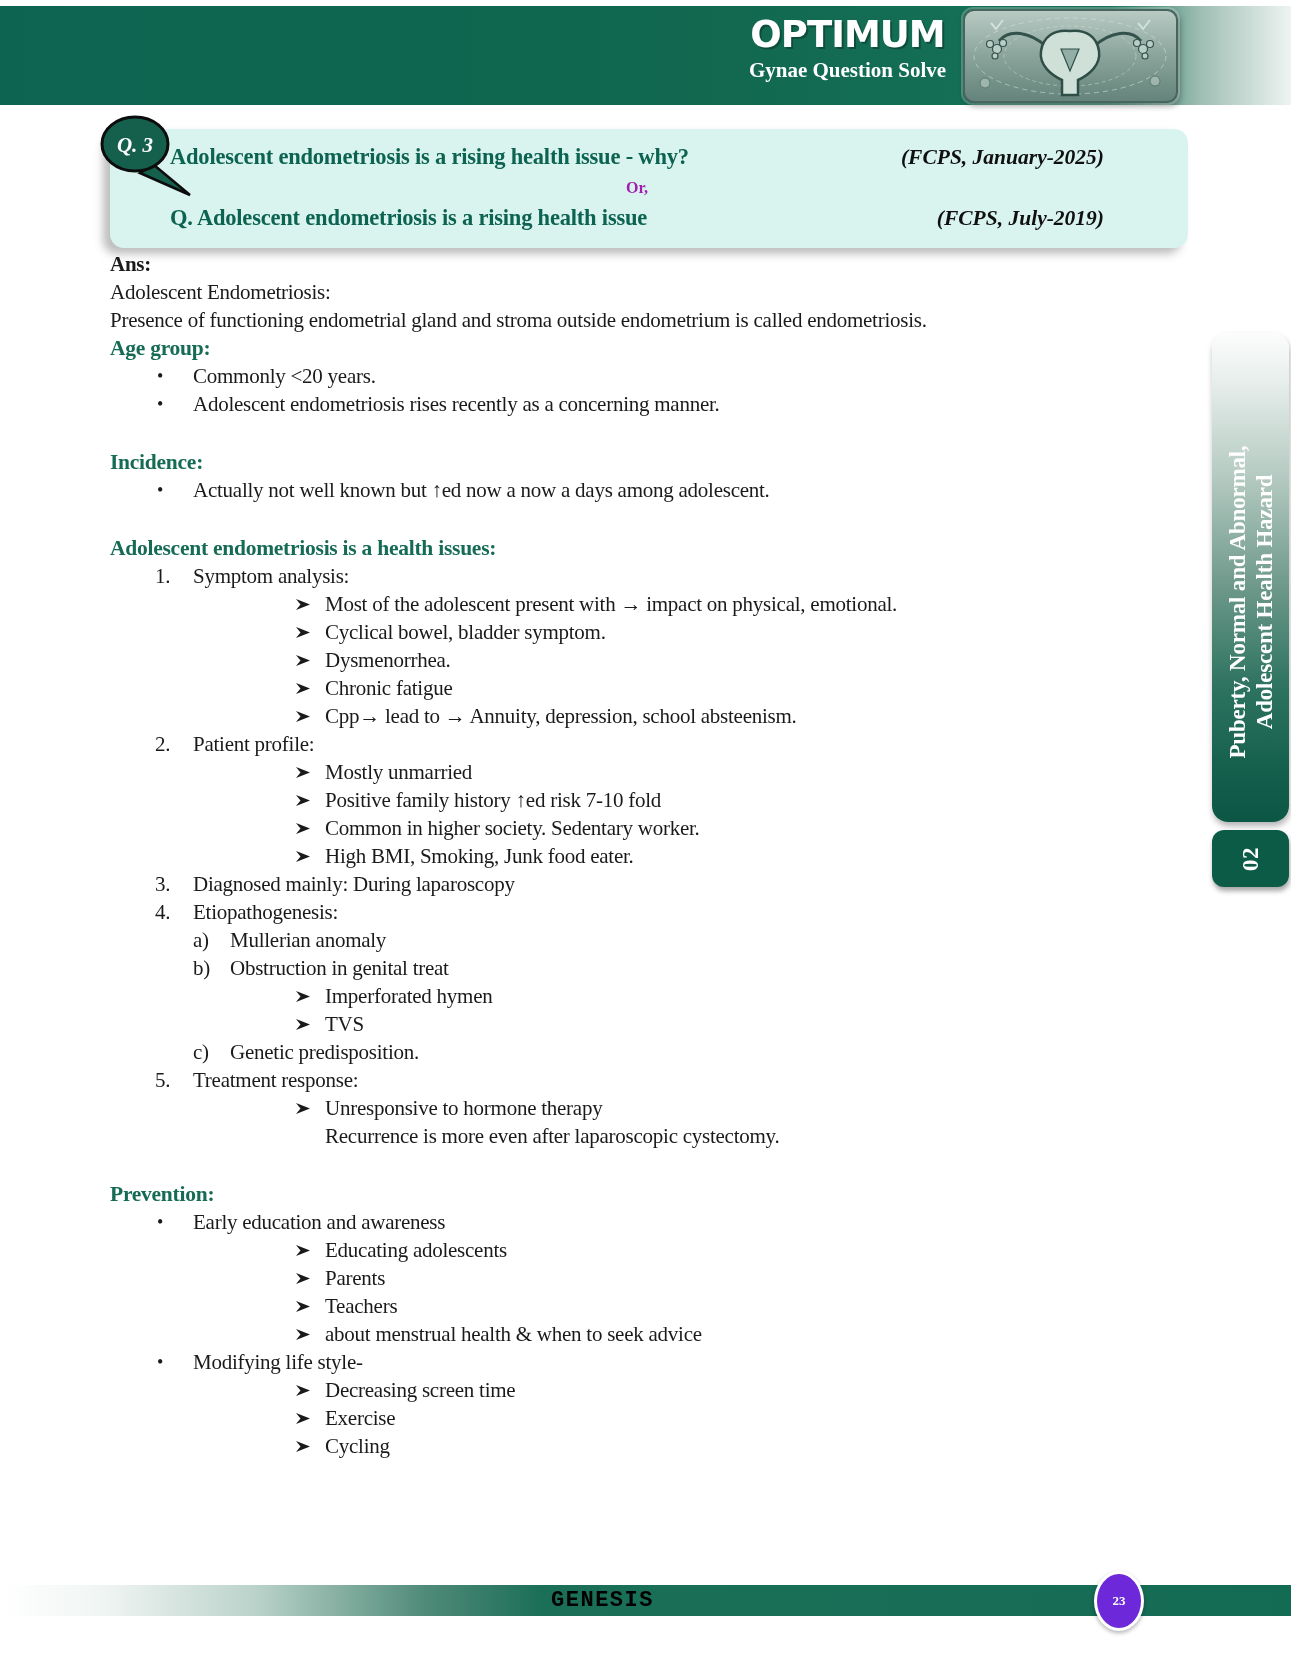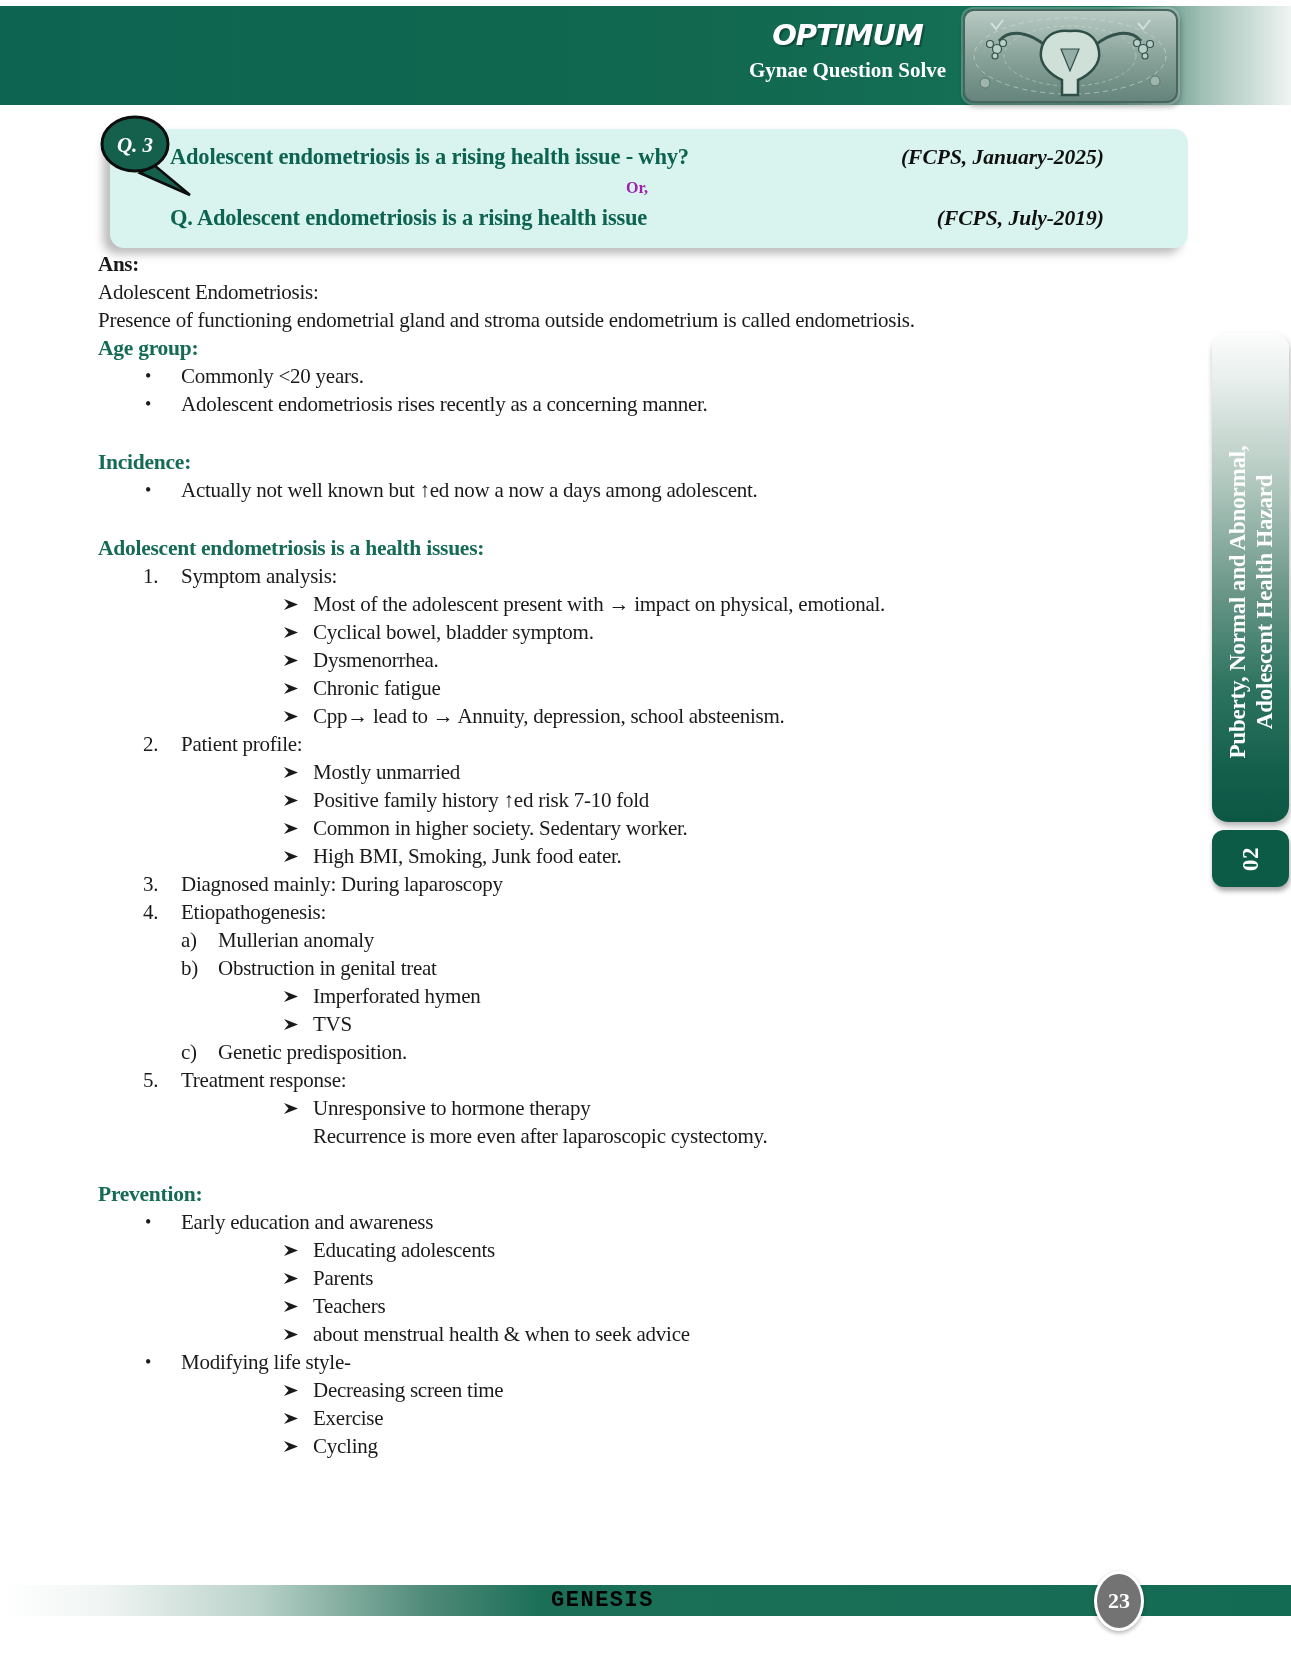--- a/index.html
+++ b/index.html
@@ -7,22 +7,22 @@
     width:1291px;height:1666px;position:relative;background:#ffffff;
     font-family:"Liberation Serif", serif;color:#1a1a1a;overflow:hidden;
   }
   
   .header-band{
     position:absolute;left:0;top:6px;width:1291px;height:99px;
     background:linear-gradient(90deg,#0d6451 0%,#11684f 55%,#147056 78%,#1a7359 86%,#9fbeb4 93%,#eef4f2 100%);
   }
   .brand{position:absolute;left:735px;top:12px;width:225px;text-align:center;color:#ffffff;}
   .brand-title{
-    font-family:"DejaVu Sans", sans-serif;font-weight:bold;font-style:italic;
-    font-size:29px;line-height:46px;letter-spacing:-1px;text-shadow:2px 2px 0 rgba(10,40,33,.45);
+    font-family:"DejaVu Sans", sans-serif;font-weight:bold;
+    font-size:37px;line-height:46px;letter-spacing:-1px;text-shadow:2px 2px 0 rgba(10,40,33,.45);
   }
   .brand-sub{font-size:21px;font-weight:bold;line-height:24px;}
   .header-art{
     position:absolute;left:963px;top:9px;width:215px;height:94px;border-radius:10px;overflow:hidden;
     box-shadow:0 0 0 2px rgba(255,255,255,.25), 2px 3px 6px rgba(0,0,0,.35);
   }
   
   .qbox{
     position:absolute;left:110px;top:129px;width:1078px;height:119px;
     background:#d9f4ee;border-radius:14px;
@@ -30,21 +30,21 @@
     display:flex;flex-direction:column;justify-content:space-evenly;
     padding:6px 84px 8px 60px;box-sizing:border-box;
   }
   .qrow{display:flex;justify-content:space-between;align-items:baseline;}
   .qtext{color:#0d6351;font-weight:bold;font-size:22.5px;letter-spacing:-0.2px;}
   .qref{color:#101010;font-weight:bold;font-size:21.5px;font-style:italic;}
   .qor{text-align:center;font-weight:bold;font-size:16px;color:#a21caf;}
   .qbadge{position:absolute;left:-12px;top:-16px;width:130px;height:92px;}
   
   .content{position:absolute;left:98px;top:250px;width:1048px;}
-  .line{display:flex;align-items:center;font-size:21px;line-height:28px;letter-spacing:-0.25px;}
+  .line{display:flex;align-items:center;font-size:21px;line-height:28px;letter-spacing:-0.25px;margin-left:12px;}
   .line .txt{flex:1;}
   .pb{font-weight:bold;}
   .h{color:#156b54;font-weight:bold;font-size:21.5px;}
   .gap{height:30px;}
   .b{padding-left:47px;}
   .b .mk{width:36px;flex:0 0 36px;font-size:18px;}
   .n{padding-left:45px;}
   .n .mk{width:38px;flex:0 0 38px;}
   .a{padding-left:83px;}
   .a .mk{width:37px;flex:0 0 37px;}
@@ -77,23 +77,23 @@
     position:absolute;left:0;top:1585px;width:1291px;height:31px;
     background:linear-gradient(90deg,#ffffff 0%,#f0f5f3 8%,#b9d2c9 20%,#4f8a78 33%,#1b6f57 42%,#146b53 100%);
   }
   .footer-brand{
     position:absolute;left:0;top:1588px;width:1205px;text-align:center;
     font-family:Liberation Mono, monospace;font-weight:bold;font-size:22px;
     letter-spacing:1.5px;color:#000000;
   }
   .page-badge{
     position:absolute;left:1094px;top:1571px;width:50px;height:60px;
-    background:#737373;border:3px solid #ffffff;border-radius:50%;
+    background:#6d28d9;border:3px solid #ffffff;border-radius:50%;
     box-sizing:border-box;display:flex;align-items:center;justify-content:center;
-    color:#ffffff;font-weight:bold;font-size:22px;box-shadow:0 2px 4px rgba(0,0,0,.3);
+    color:#ffffff;font-weight:bold;font-size:13px;box-shadow:0 2px 4px rgba(0,0,0,.3);
   }
 </style>
 </head>
 <body>
 
 <div class="header-band"></div>
 <div class="brand">
   <div class="brand-title">OPTIMUM</div>
   <div class="brand-sub">Gynae Question Solve</div>
 </div>

